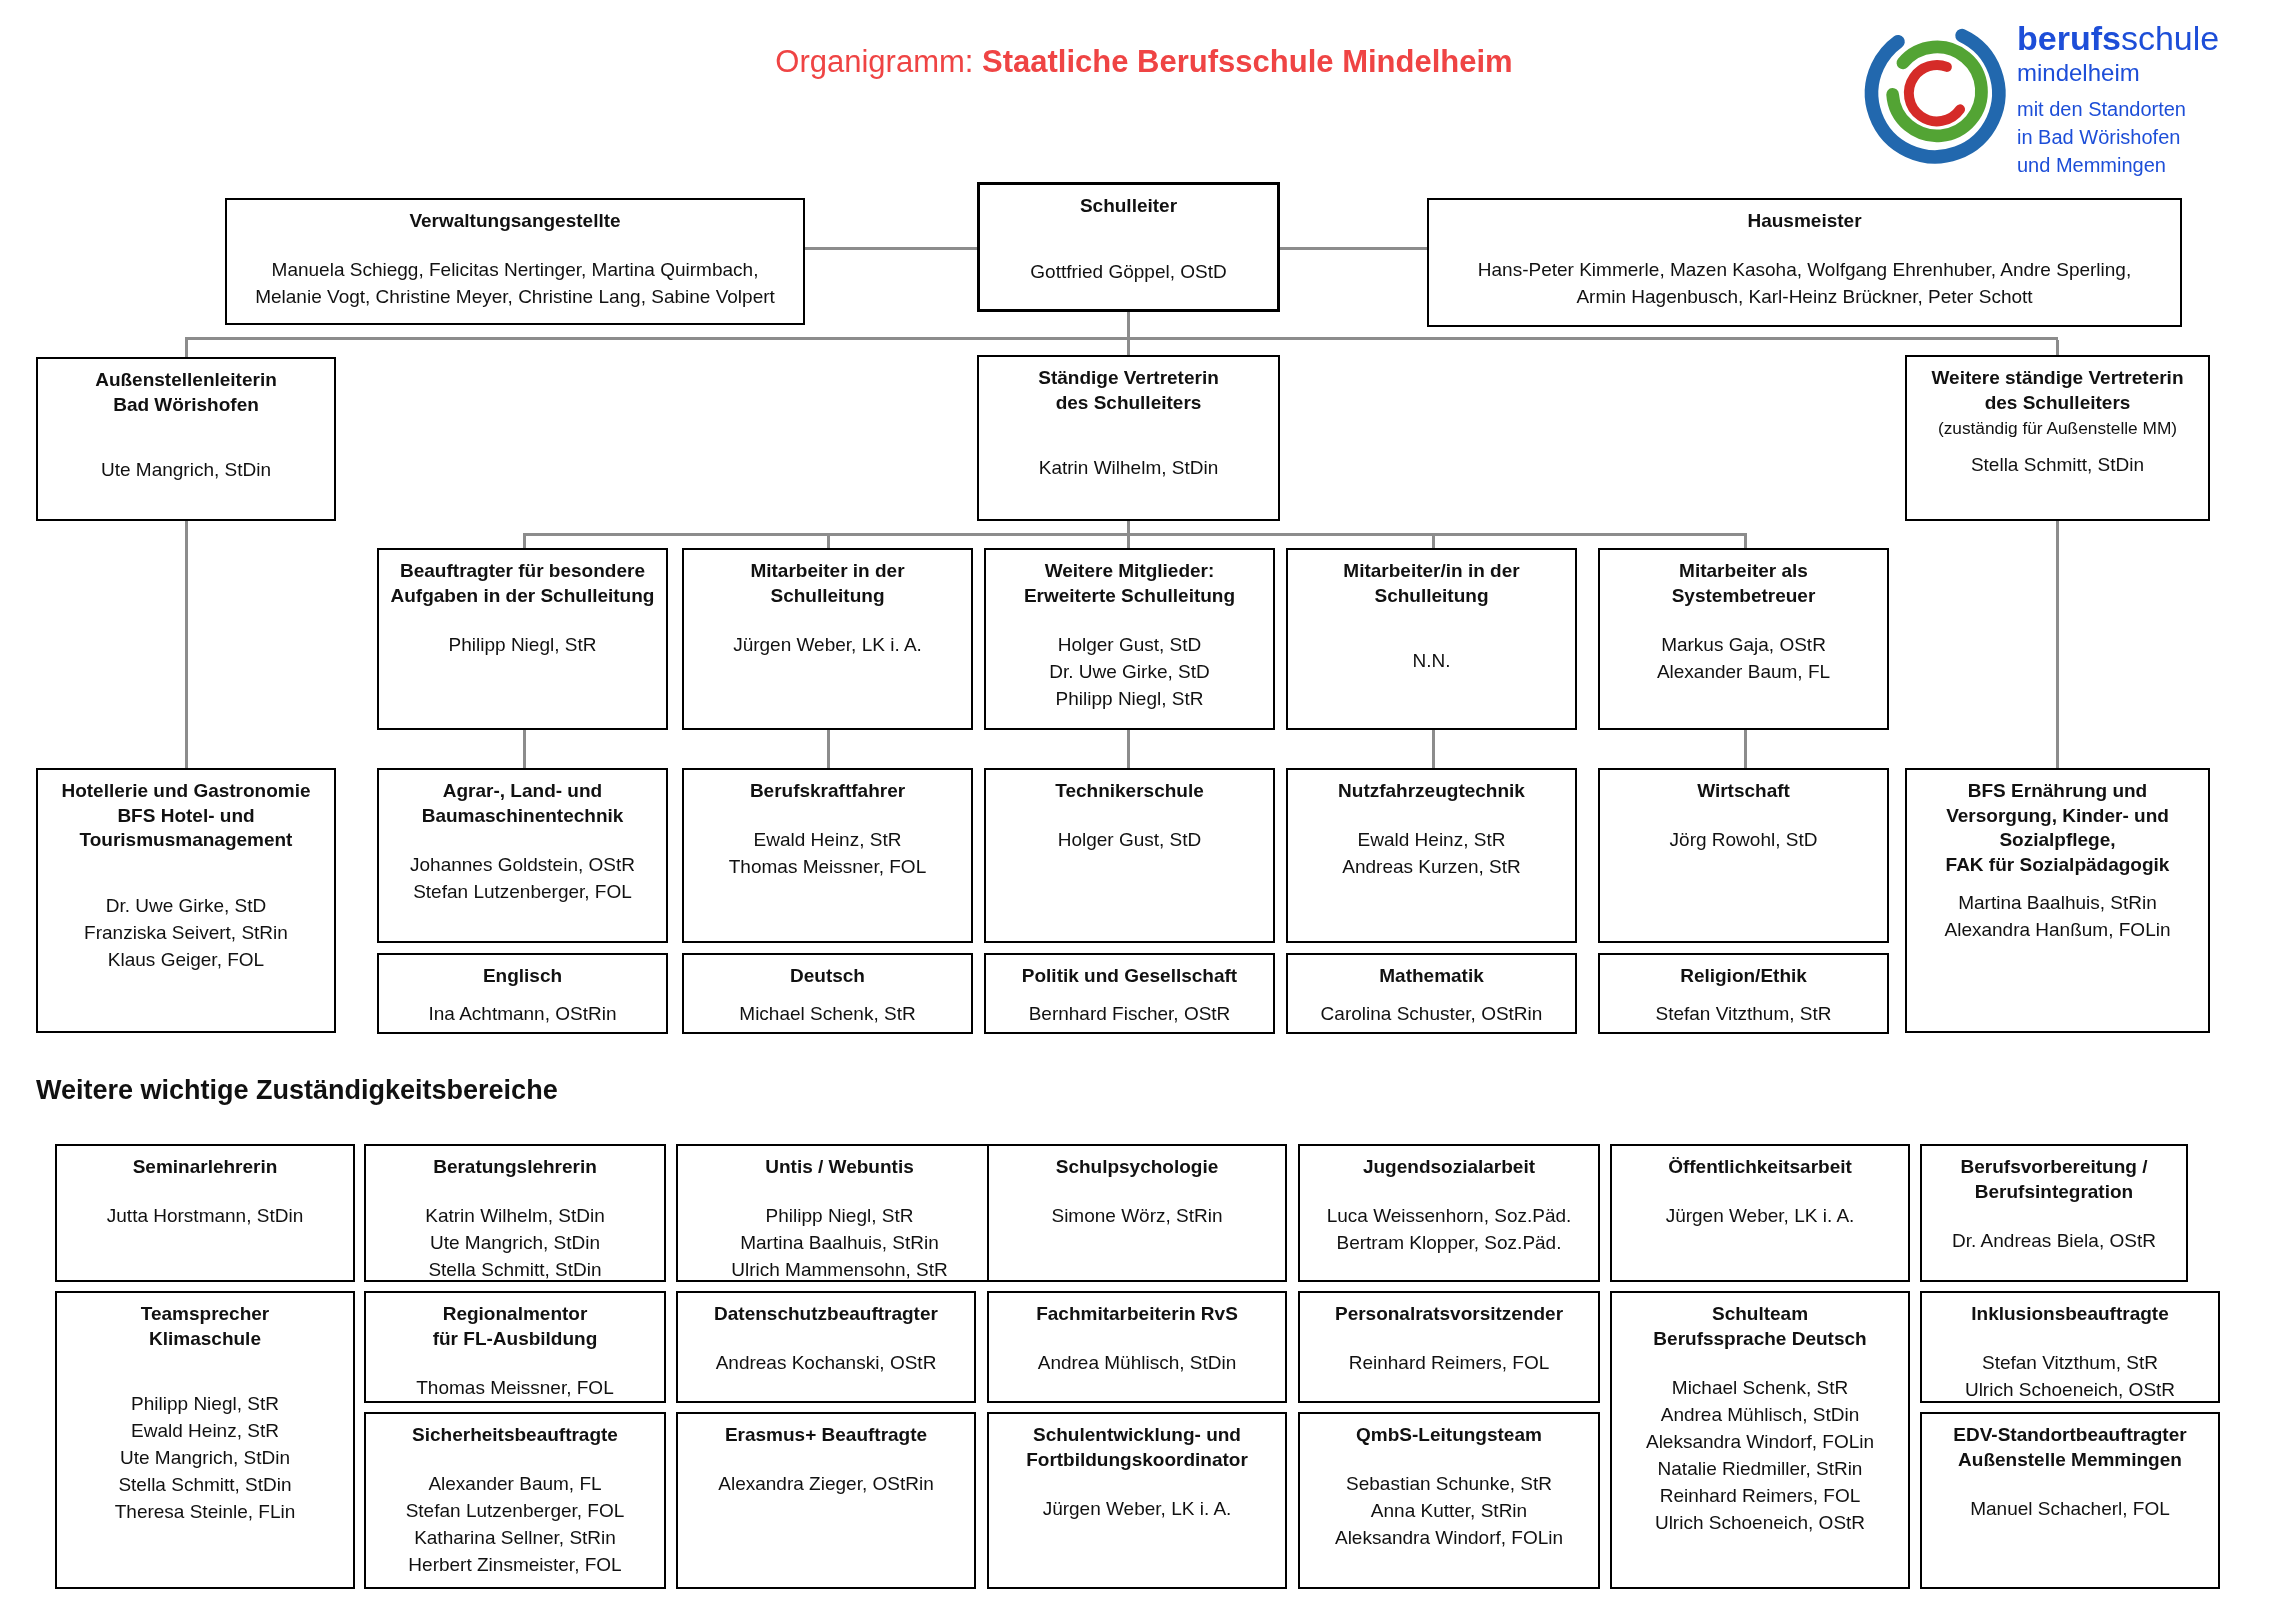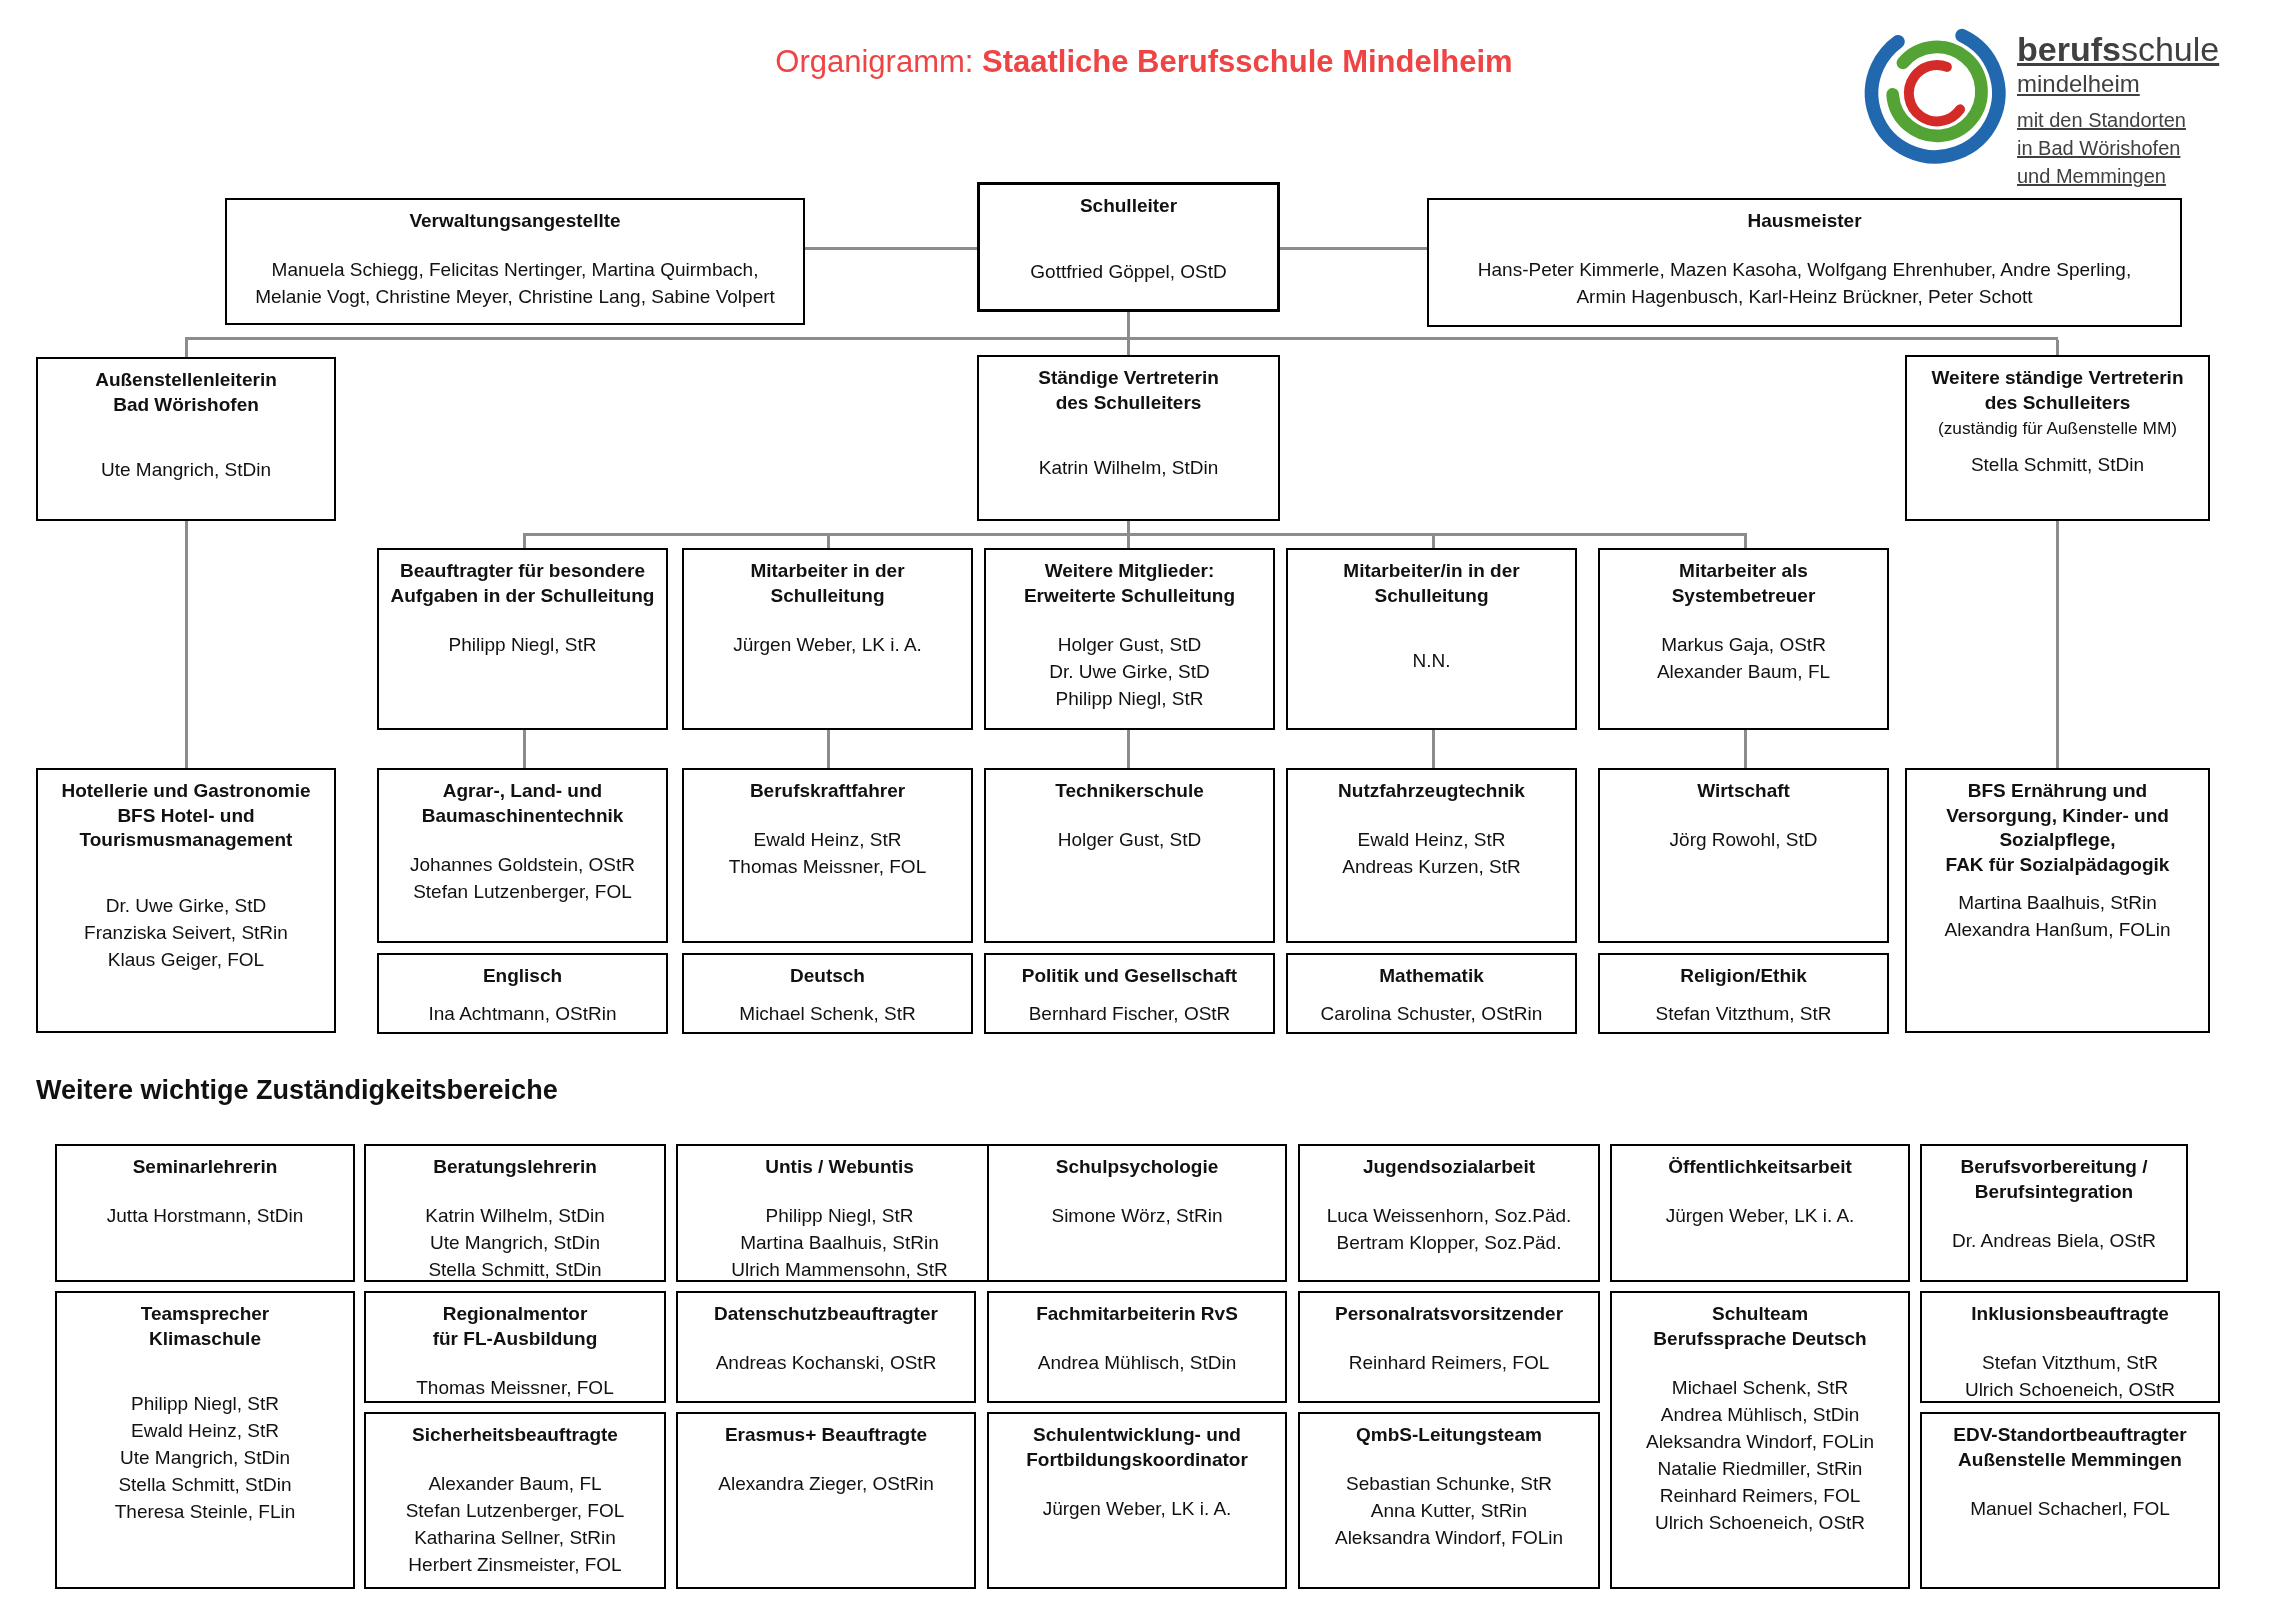--- a/index.html
+++ b/index.html
@@ -13,21 +13,21 @@
   .box.thick{border-width:3.2px;}
   .box .t{font-weight:bold;font-size:19px;line-height:1.3;white-space:pre-line;}
   .box .n{font-size:17.3px;line-height:1.25;white-space:pre-line;margin-top:2.7px;}
   .box .p{font-size:19px;line-height:1.42;white-space:pre-line;margin-top:23.6px;}
   .box.gap-lg .p{margin-top:40px;}
   .box.gap-sm .p{margin-top:12.7px;}
   .line{position:absolute;background:#8c8c8c;}
   .section-heading{position:absolute;left:36px;top:1075px;font-size:27px;font-weight:bold;}
   .logo{position:absolute;left:1855px;top:7.3px;width:427px;height:182px;}
   .logo-mark{position:absolute;left:0;top:0;}
-  .logo-text{position:absolute;left:162px;top:22px;color:#404040;text-decoration:underline;}
+  .logo-text{position:absolute;left:162px;top:11px;color:#1d4ed8;}
   .logo-text .l1{font-size:34px;line-height:1.2;}
   .logo-text .l1 .b{font-weight:bold;}
   .logo-text .l2{font-size:24px;line-height:1.2;}
   .logo-text .tag{font-size:20px;line-height:1.4;margin-top:7.3px;white-space:pre-line;}
 </style>
 </head>
 <body>
 
 <div class="page">
 

